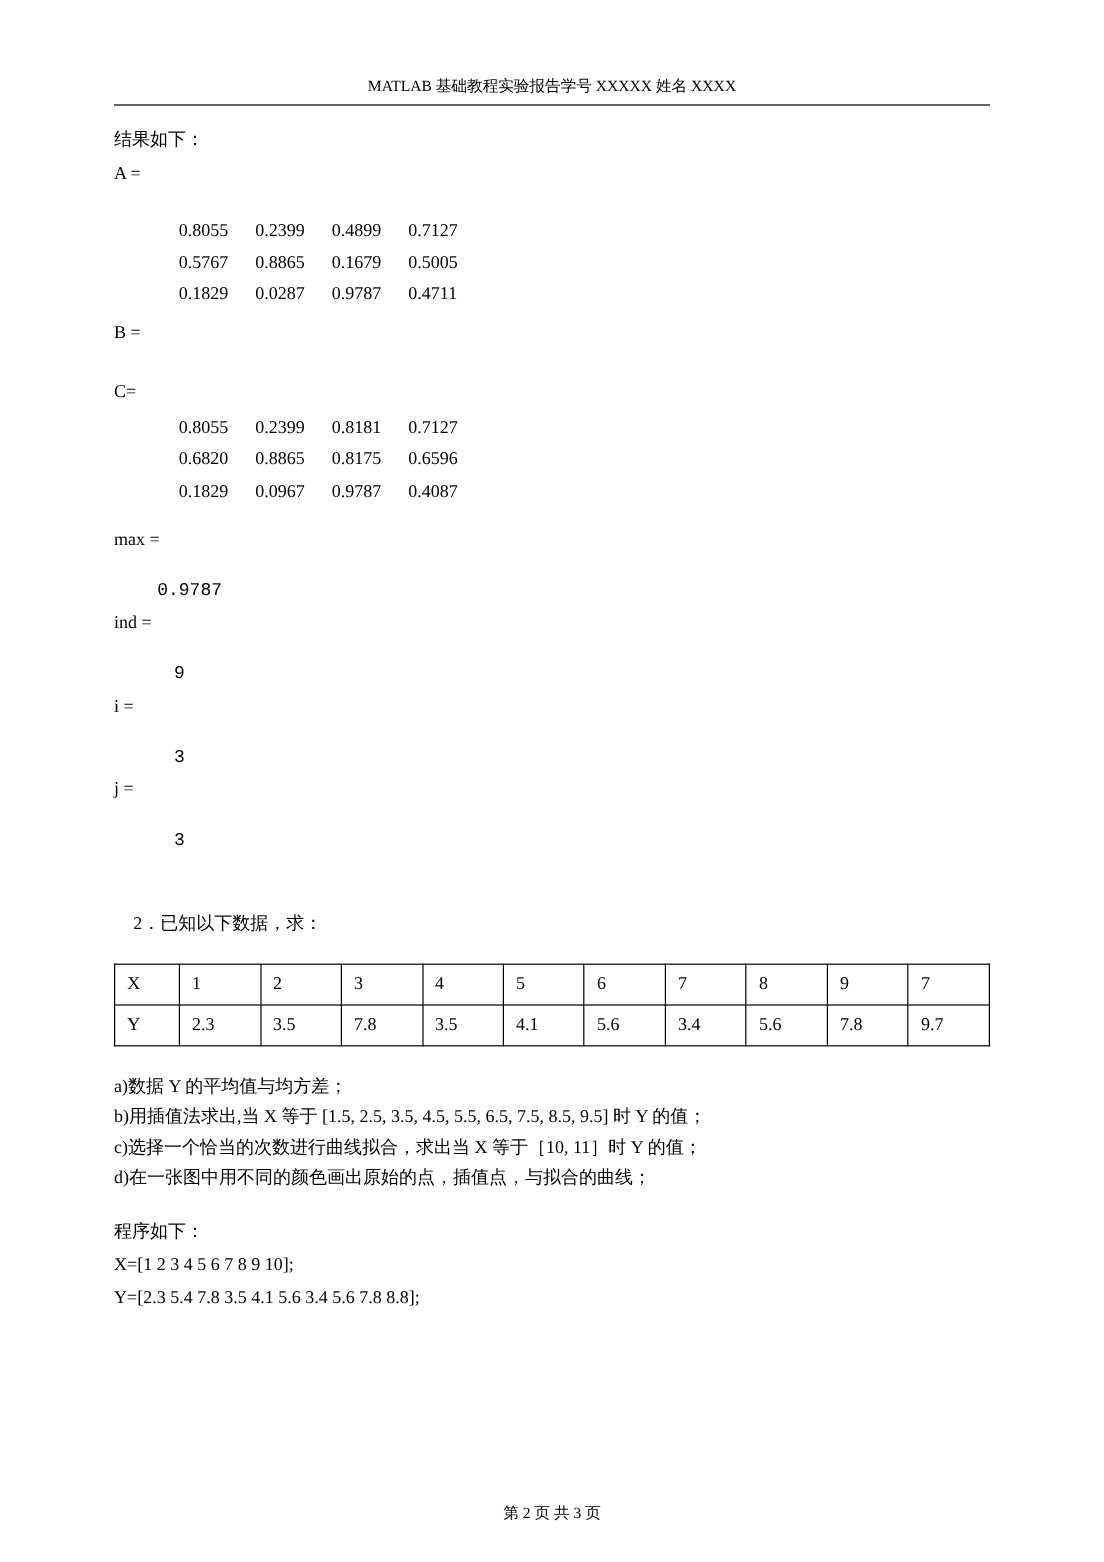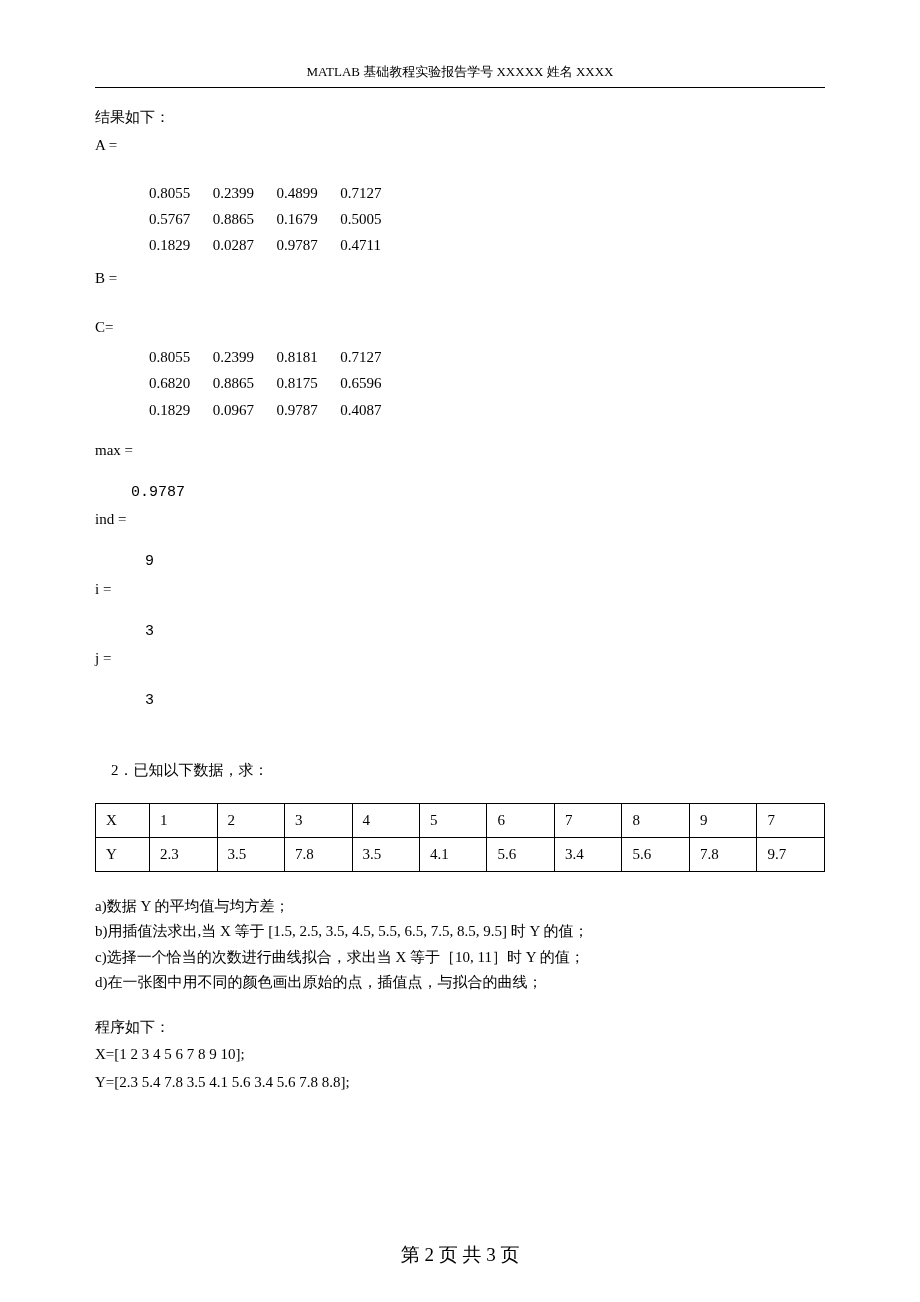--- a/index.html
+++ b/index.html
@@ -53,21 +53,21 @@
       height: 26px;
     }
     .q-list { margin-bottom: 18px; }
     .q-list .line { line-height: 1.7; }
     .footer {
       position: absolute;
       bottom: 30px;
       left: 0;
       right: 0;
       text-align: center;
-      font-size: 19px;
+      font-size: 13px;
       font-family: "SimSun", serif;
     }
     .spacer-sm { height: 8px; }
     .spacer-md { height: 14px; }
   </style>
 </head>
 <body>
 
 <div class="header">
   <span>MATLAB 基础教程实验报告</span>

